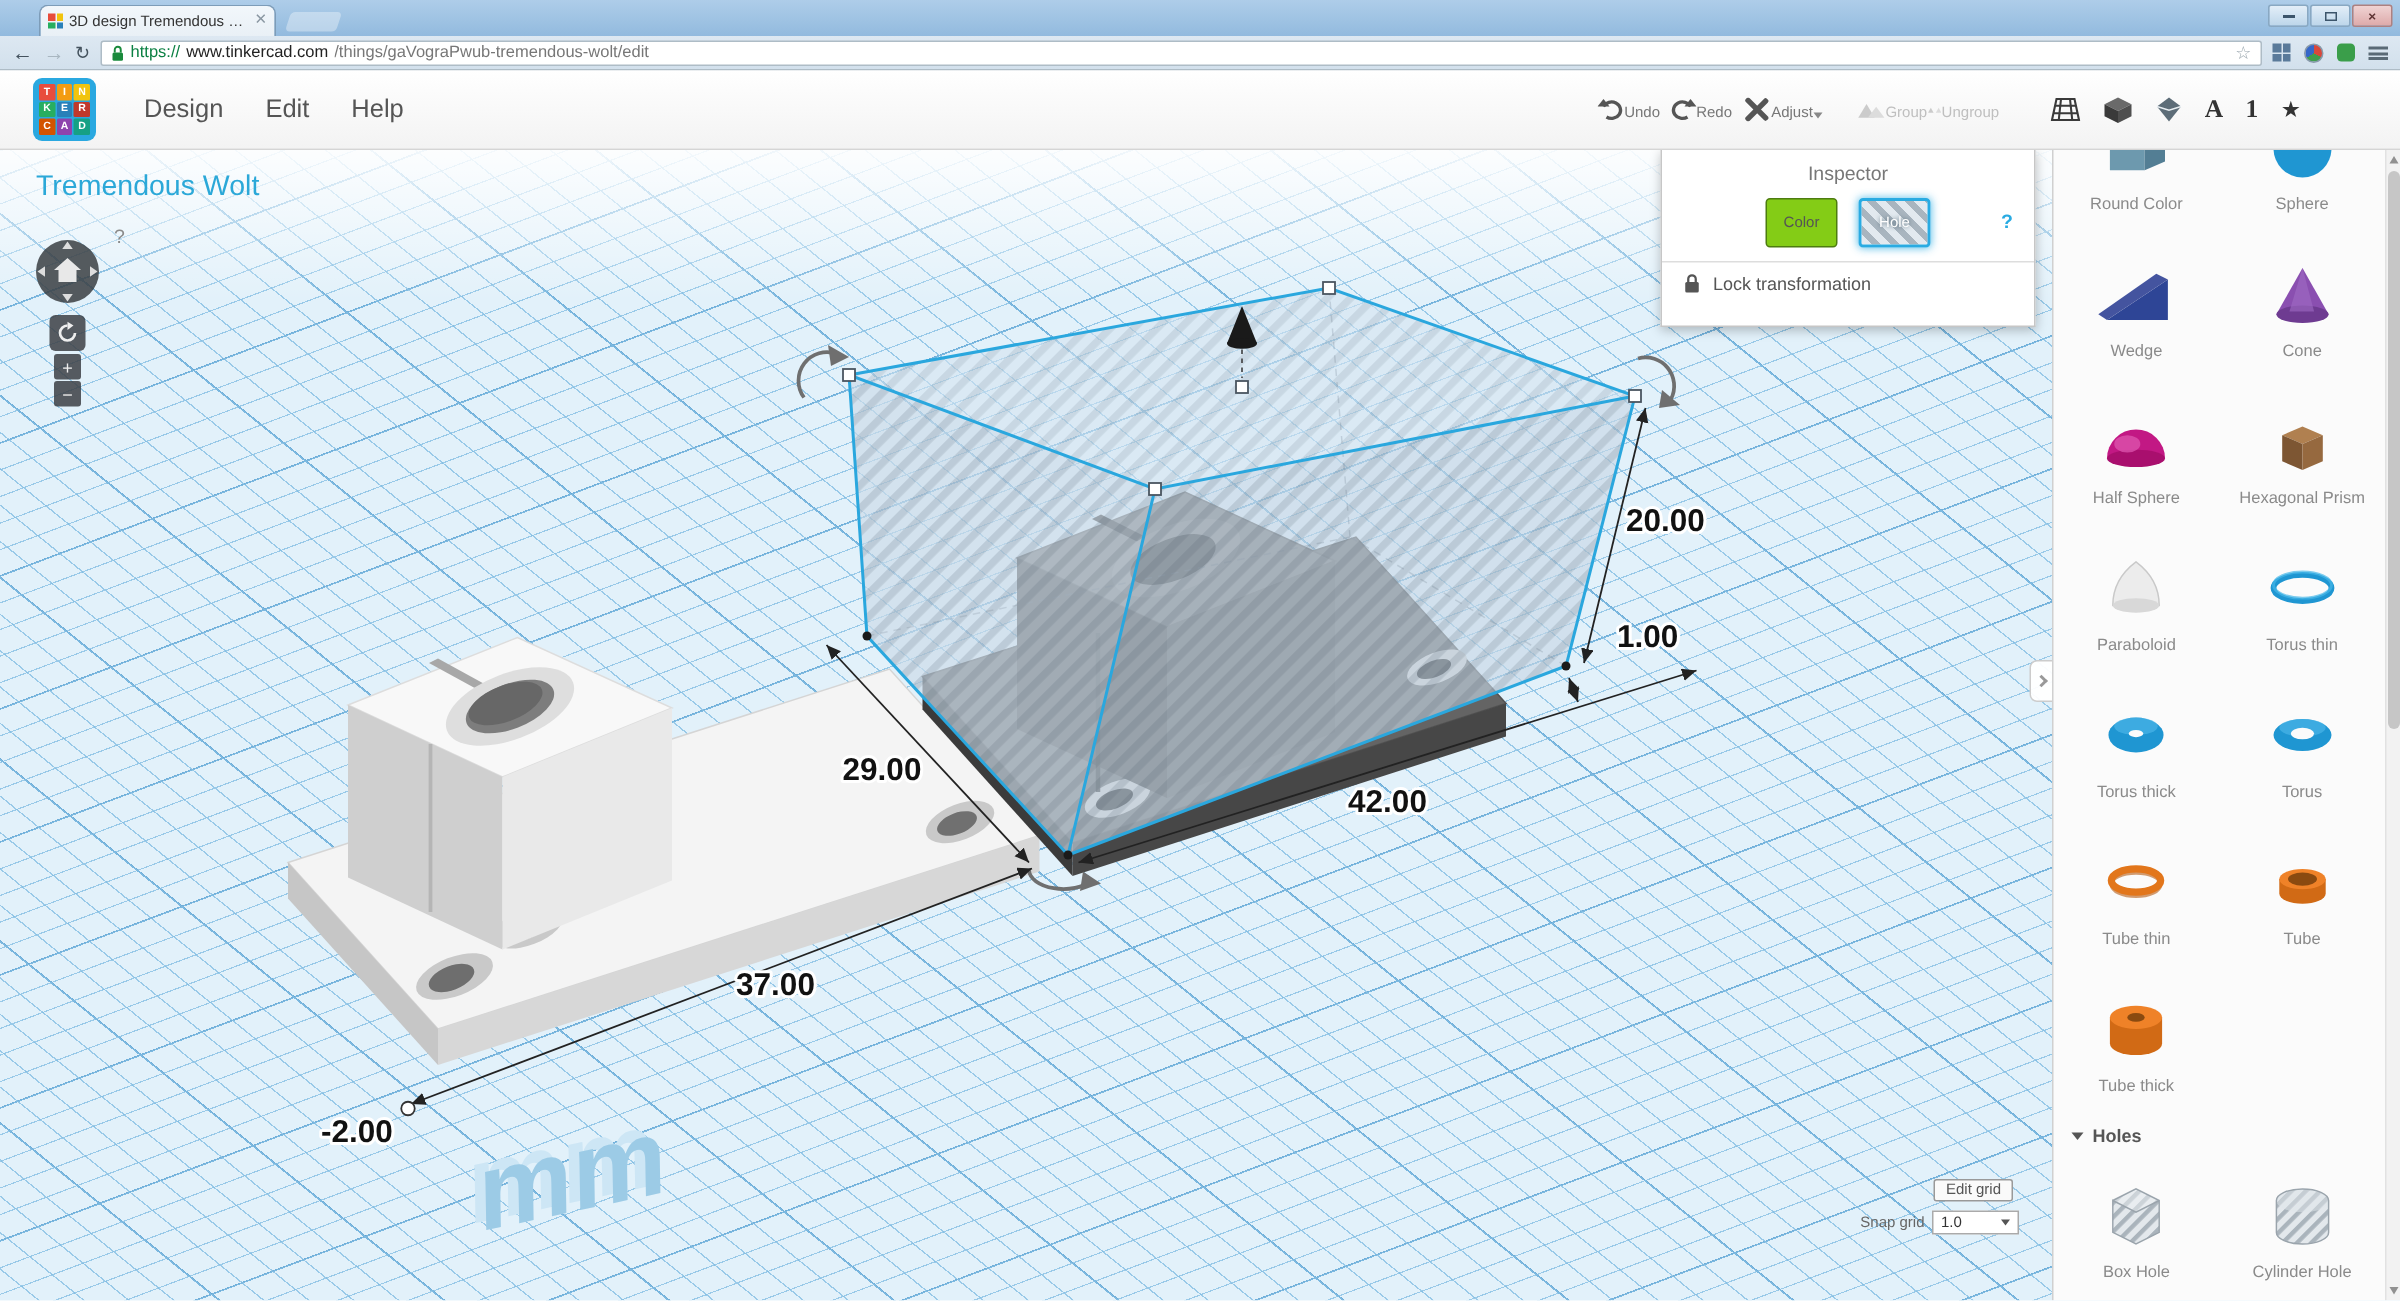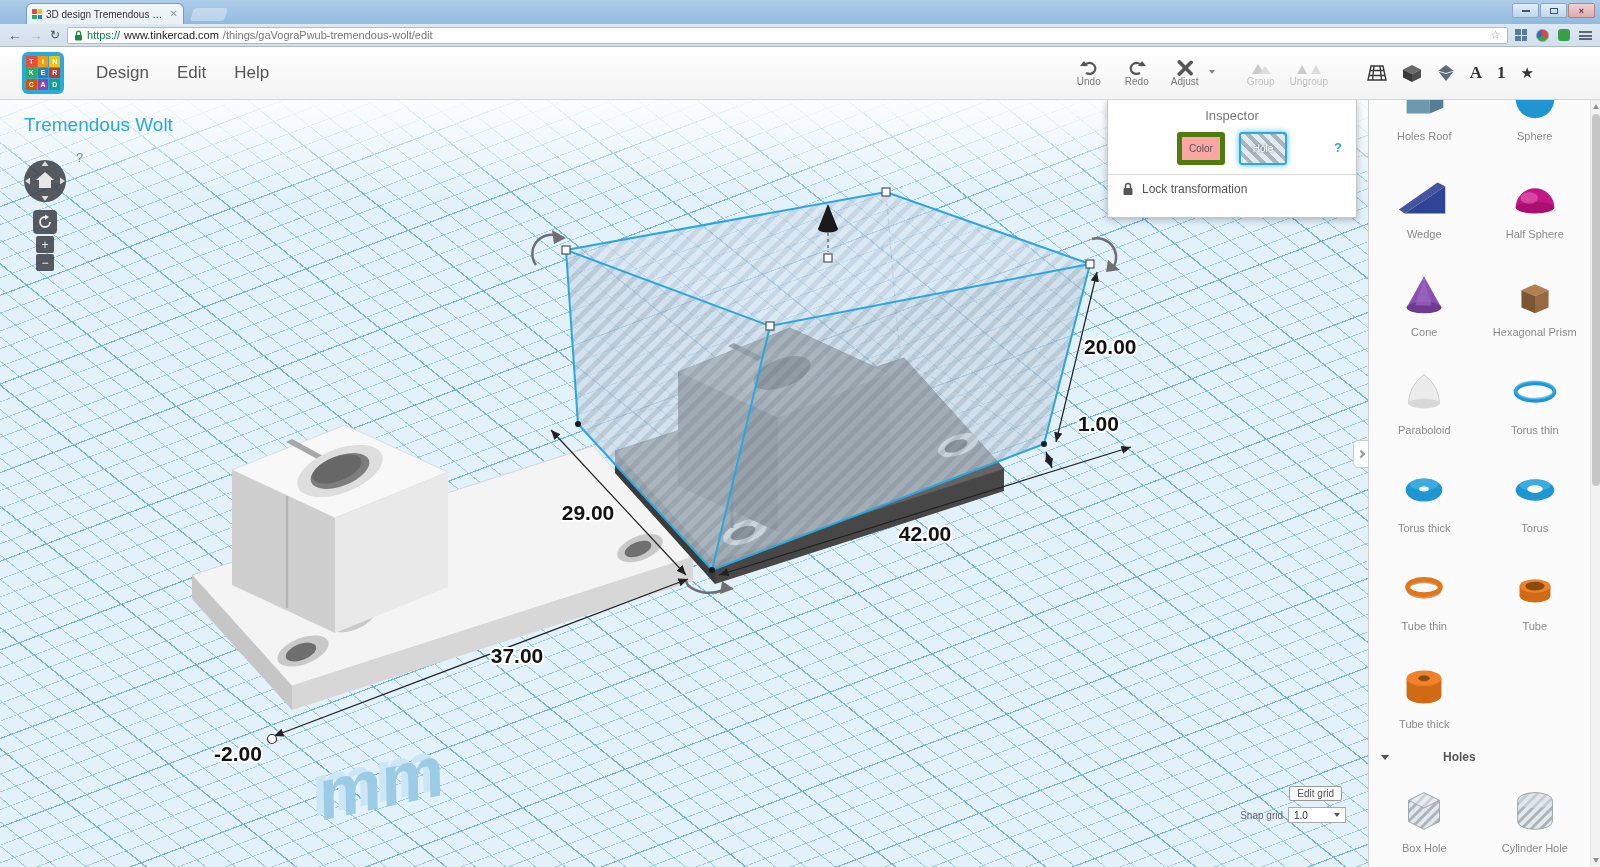--- a/index.html
+++ b/index.html
@@ -52,21 +52,21 @@
   
   .apptoolbar { position:absolute; top:47px; left:0; right:0; height:53px;
     background:linear-gradient(180deg,#ffffff,#f3f3f3); border-bottom:1px solid #d5d5d5;
     display:flex; align-items:center; padding:0 22px; }
   .logo { width:42px; height:42px; background:#2aa8e0; border-radius:6px; padding:4px;
     display:grid; grid-template-columns:1fr 1fr 1fr; grid-template-rows:1fr 1fr 1fr; gap:1px; }
   .logo span { display:flex; align-items:center; justify-content:center; color:#fff; font-size:7px; font-weight:bold; border-radius:1px; }
   .menuitems { display:flex; margin-left:18px; }
   .menuitem { font-size:17px; color:#555; padding:10px 14px; }
   .spacer { flex:1; }
-  .toolbtn { width:48px; display:flex; flex-direction:column; align-items:center; gap:0; }
+  .toolbtn { width:48px; display:flex; align-items:flex-end; gap:0; }
   .toolbtn .tlabel { font-size:10px; color:#777; }
   .toolbtn.disabled .tlabel { color:#bfbfbf; }
   .adjust-wrap { display:flex; align-items:flex-start; }
   .dd-caret { width:0; height:0; border-left:3.5px solid transparent; border-right:3.5px solid transparent;
     border-top:4px solid #888; margin-top:10px; }
   .grouped { margin-left:22px; }
   .cat-icons { display:flex; gap:15px; align-items:center; margin-left:34px; margin-right:44px; }
   .cat-letter { font-family:"Liberation Serif",serif; font-size:17px; font-weight:bold; color:#333; }
   .cat-star { font-size:15px; color:#333; }
 
@@ -96,21 +96,21 @@
   .zoom-btn { position:absolute; left:36px; width:18px; height:17px; background:rgba(60,64,68,.85);
     color:#eee; font-size:12px; display:flex; align-items:center; justify-content:center; border-radius:2px; }
   .zoom-in { top:136px; } .zoom-out { top:154px; }
 
   
   .inspector { position:absolute; right:11px; top:0; width:250px; height:118px; background:#fff;
     border:1px solid #c6c6c6; border-top:none; box-shadow:0 2px 7px rgba(0,0,0,.25); }
   .insp-title { text-align:center; font-size:13px; color:#777; margin-top:8px; }
   .insp-help { position:absolute; right:14px; top:40px; color:#29abe2; font-weight:bold; font-size:13px; }
   .swatch-row { display:flex; justify-content:center; gap:14px; margin-top:9px; }
-  .swatch { width:48px; height:33px; border:5px solid #4d7c0f; border-radius:3px; background:#fca5a5;
+  .swatch { width:48px; height:33px; border:1px solid #4d7c0f; border-radius:3px; background:#84cc16;
     display:flex; align-items:center; justify-content:center; font-size:10px; color:#555; }
   .swatch.hole { background:repeating-linear-gradient(45deg,#e2e9ef 0 5px,#a9b5bf 5px 9px);
     border:2px solid #29abe2; box-shadow:0 0 6px rgba(41,171,226,.8); color:#fff; text-shadow:0 0 3px #49606e; }
   .insp-divider { border-top:1px solid #ddd; margin-top:9px; }
   .lock-row { display:flex; align-items:flex-end; gap:8px; padding:7px 14px; }
   .lock-row span { font-size:12px; color:#555; }
 
   
   .edit-grid-btn { position:absolute; right:26px; top:686px; font-size:10px; color:#555; background:#fafafa;
     border:1px solid #999; border-radius:2px; padding:1px 7px; }
@@ -125,21 +125,21 @@
   .chev { width:6px; height:6px; border-top:2px solid #999; border-right:2px solid #999; transform:rotate(45deg); margin-right:2px; }
 
   
   .sidebar { position:absolute; right:10px; top:0; width:222px; bottom:0; background:#fbfbfb;
     border-left:1px solid #d0d0d0; overflow:hidden; }
   .shape-list { display:grid; grid-template-columns:1fr 1fr; margin-top:-42px; }
   .shape-item { height:98px; text-align:center; padding-top:12px; }
   .shape-icon { height:56px; display:flex; align-items:center; justify-content:center; }
   .shape-label { font-size:11px; color:#8a8a8a; margin-top:4px; }
   .holes-header { grid-column:1 / -1; height:26px; display:flex; align-items:center; gap:6px; padding-left:12px; }
-  .holes-header b { font-size:12px; color:#555;margin-left:48px; }
+  .holes-header b { font-size:12px; color:#555; }
   .hdr-caret { width:0; height:0; border-left:4px solid transparent; border-right:4px solid transparent; border-top:5px solid #555; }
 
   
   .scrollbar { position:absolute; right:0; top:0; width:10px; bottom:0; background:#f2f2f2; border-left:1px solid #e2e2e2; }
   .sb-thumb { position:absolute; left:1px; top:14px; width:8px; height:372px; background:#c6c6c6; border-radius:4px; }
   .sb-up, .sb-down { position:absolute; left:2px; width:0; height:0; border-left:3px solid transparent; border-right:3px solid transparent; }
   .sb-up { top:4px; border-bottom:5px solid #909090; }
   .sb-down { bottom:4px; border-top:5px solid #909090; }
 </style>
 </head>
@@ -455,59 +455,59 @@
     <div class="sidebar">
       <div class="shape-list">
         <div class="shape-item">
           <div class="shape-icon">
             <svg width="58" height="52" viewBox="0 0 60 52">
                 <path d="M12,42 V28 Q24,12 36,28 V42 Z" fill="#6d99ae"></path>
                 <path d="M36,42 V28 L50,22 V36 Z" fill="#537e94"></path>
                 <path d="M12,28 Q24,12 36,28 L50,22 Q38,6 26,22 Z" fill="#8fb3c4"></path>
               </svg>
           </div>
-          <div class="shape-label">Holes Roof</div>
+          <div class="shape-label">Round Color</div>
         </div>
         <div class="shape-item">
           <div class="shape-icon">
             <svg width="58" height="52" viewBox="0 0 60 52">
                 <circle cx="30" cy="27" r="20" fill="#1f96d2"></circle>
                 <ellipse cx="24" cy="20" rx="11" ry="8" fill="#5cc0ec" opacity=".8"></ellipse>
               </svg>
           </div>
           <div class="shape-label">Sphere</div>
         </div>
         <div class="shape-item">
           <div class="shape-icon">
             <svg width="58" height="52" viewBox="0 0 60 52">
                 <polygon points="10,44 52,44 52,16" fill="#2e4596"></polygon>
                 <polygon points="10,44 52,16 44,12 4,40" fill="#44549f"></polygon>
               </svg>
           </div>
           <div class="shape-label">Wedge</div>
+        </div>
+        <div class="shape-item">
+          <div class="shape-icon">
+            <svg width="58" height="52" viewBox="0 0 60 52">
+                <polygon points="30,8 12,40 48,40" fill="#8a4fb0"></polygon>
+                <ellipse cx="30" cy="40" rx="18" ry="6" fill="#6e3b91"></ellipse>
+                <polygon points="30,8 21,38 38,38" fill="#a06cc4" opacity=".6"></polygon>
+              </svg>
+          </div>
+          <div class="shape-label">Cone</div>
         </div>
         <div class="shape-item">
           <div class="shape-icon">
             <svg width="58" height="52" viewBox="0 0 60 52">
                 <path d="M10,38 A20,20 0 0 1 50,38 Z" fill="#c21884"></path>
                 <ellipse cx="30" cy="38" rx="20" ry="6" fill="#a90f6e"></ellipse>
                 <ellipse cx="24" cy="28" rx="9" ry="6" fill="#e05ab2" opacity=".7"></ellipse>
               </svg>
           </div>
           <div class="shape-label">Half Sphere</div>
-        </div>
-        <div class="shape-item">
-          <div class="shape-icon">
-            <svg width="58" height="52" viewBox="0 0 60 52">
-                <polygon points="30,8 12,40 48,40" fill="#8a4fb0"></polygon>
-                <ellipse cx="30" cy="40" rx="18" ry="6" fill="#6e3b91"></ellipse>
-                <polygon points="30,8 21,38 38,38" fill="#a06cc4" opacity=".6"></polygon>
-              </svg>
-          </div>
-          <div class="shape-label">Cone</div>
         </div>
         <div class="shape-item">
           <div class="shape-icon">
             <svg width="58" height="52" viewBox="0 0 60 52">
                 <polygon points="16,22 30,16 44,22 30,28" fill="#b08050"></polygon>
                 <polygon points="16,22 30,28 30,46 16,40" fill="#7d5633"></polygon>
                 <polygon points="30,28 44,22 44,40 30,46" fill="#96693f"></polygon>
               </svg>
           </div>
           <div class="shape-label">Hexagonal Prism</div>

